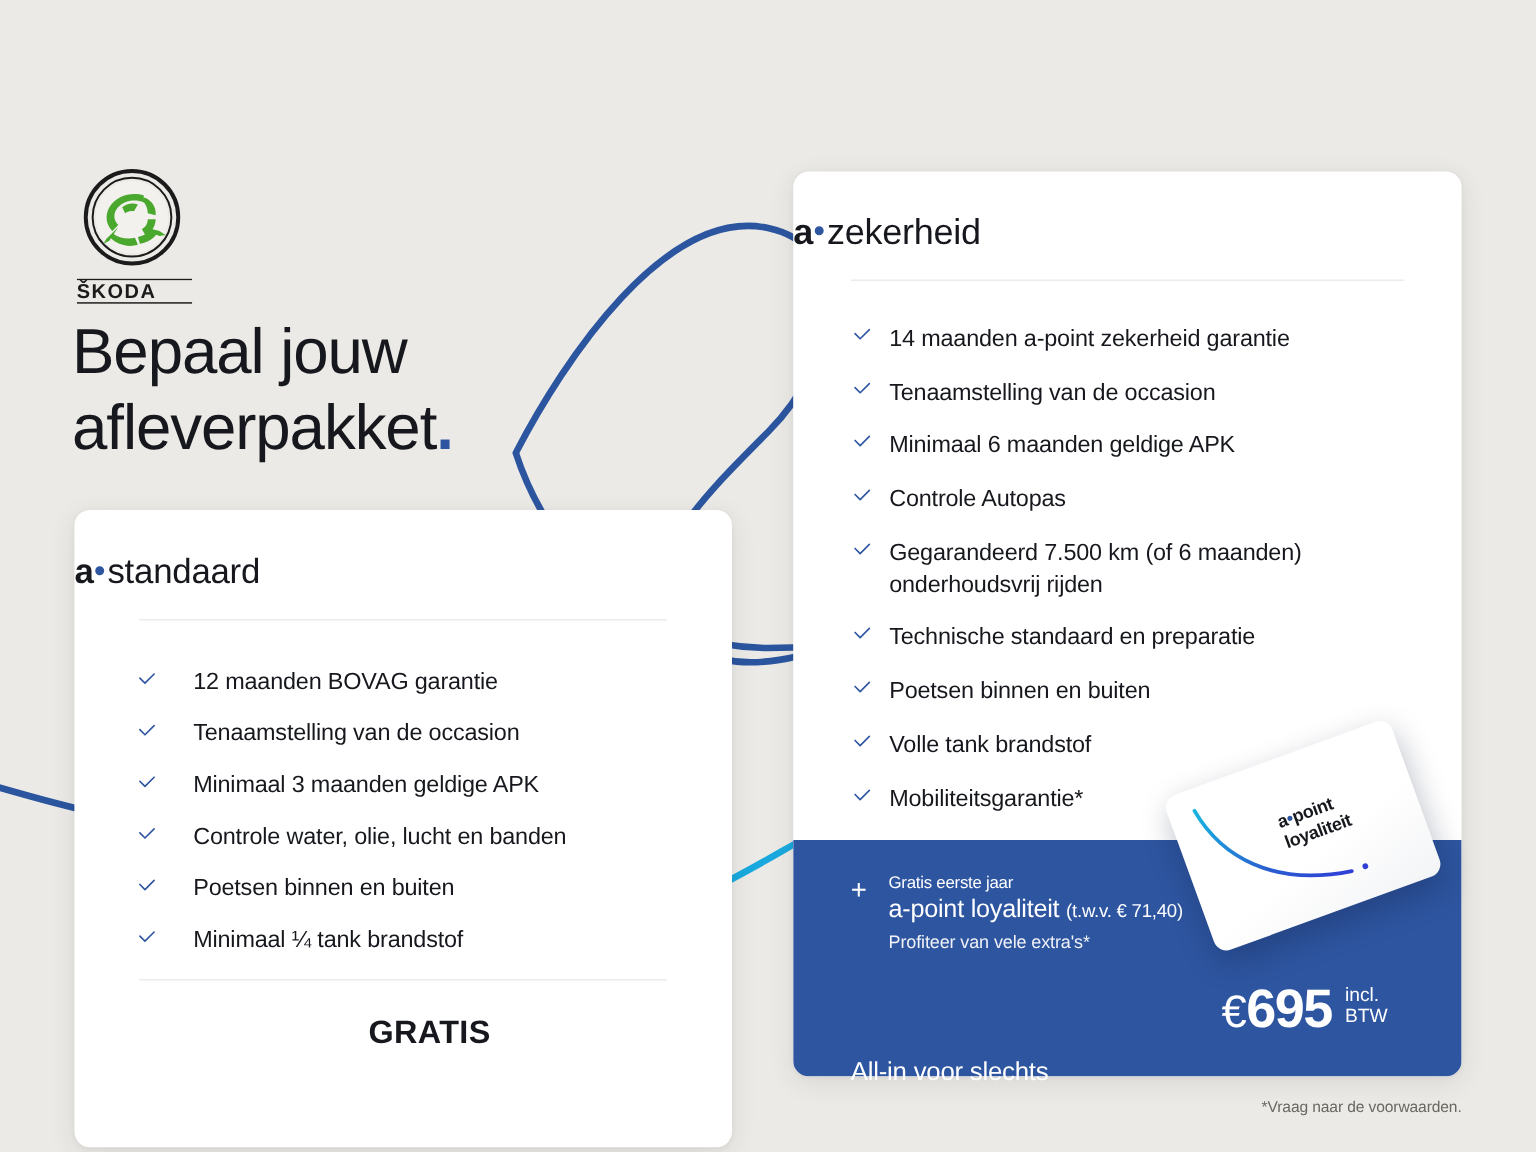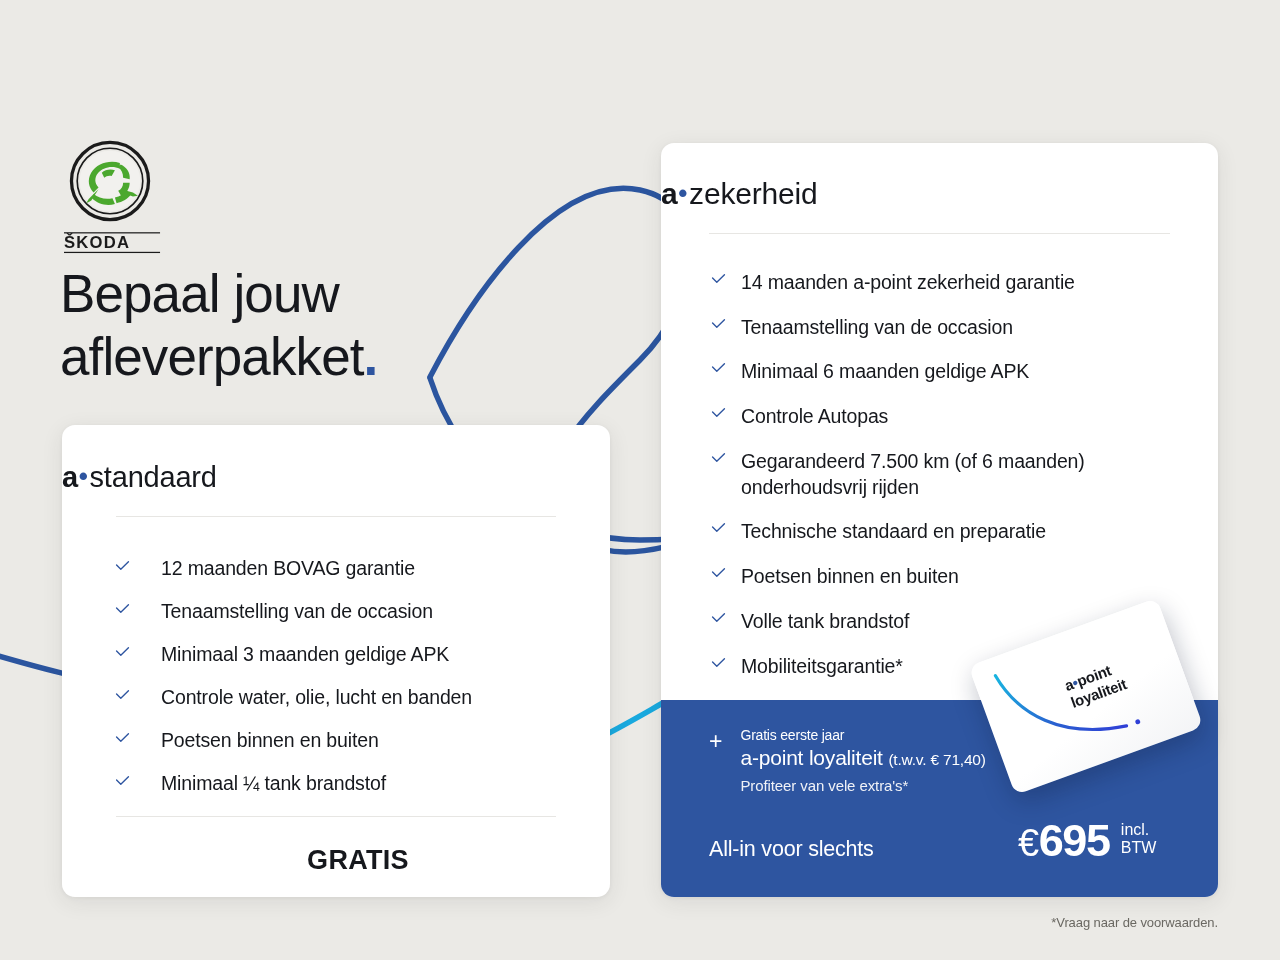--- a/index.html
+++ b/index.html
@@ -54,21 +54,21 @@
     display:flex;align-items:flex-start;
     font-size:19.5px;color:#16181d;
     letter-spacing:-0.15px;
   }
   ul.feats li .chk{
     flex:0 0 auto;color:#2e55a0;margin-right:14px;line-height:1;
   }
   ul.feats li .txt{display:block;}
 
   
-  #card-standaard{left:62px;top:425px;width:548px;height:472px;}
+  #card-standaard{left:62px;top:425px;width:548px;height:531px;}
   #card-standaard .card-title{margin-top:36px;font-size:29px;}
   #card-standaard .rule{margin:22px 54px 0 54px;}
   #card-standaard ul.feats{margin:40px 0 0 52px;}
   #card-standaard ul.feats li{margin-bottom:20px;gap:16px;}
   #card-standaard .rule.bottom{margin:21px 54px 0 54px;}
   .gratis{
     text-align:center;margin-top:28px;
     font-size:27px;font-weight:700;color:#16181d;letter-spacing:0.3px;padding-left:44px;
   }
 
@@ -85,21 +85,21 @@
     background:#2e55a0;color:#ffffff;
   }
   .offer{position:absolute;left:48px;top:27px;}
   .offer-row{display:flex;align-items:flex-start;}
   .plus{font-size:23px;line-height:1;color:#ffffff;margin-right:18px;margin-top:3px;font-weight:400;}
   .offer-l1{font-size:14px;letter-spacing:-0.2px;}
   .offer-l2{font-size:21px;letter-spacing:-0.2px;margin-top:3px;}
   .offer-l2 .small{font-size:15.5px;}
   .offer-l3{font-size:15px;margin-top:7px;color:#f0f2f7;letter-spacing:-0.1px;}
   .allin{
-    position:absolute;left:709px;top:837px;z-index:6;
+    position:absolute;left:709px;top:881px;z-index:6;
     font-size:21.5px;color:#ffffff;letter-spacing:-0.2px;
   }
   .pricewrap{
     position:absolute;left:993px;top:818px;z-index:6;
     display:flex;align-items:flex-start;color:#ffffff;
   }
   .price{font-size:45px;font-weight:700;letter-spacing:-1.3px;line-height:1;margin-left:25px;}
   .price .eur{font-weight:400;font-size:38px;letter-spacing:-0.5px;}
   .pricesub{font-size:16px;line-height:1.12;margin-left:11px;margin-top:3px;}
 

